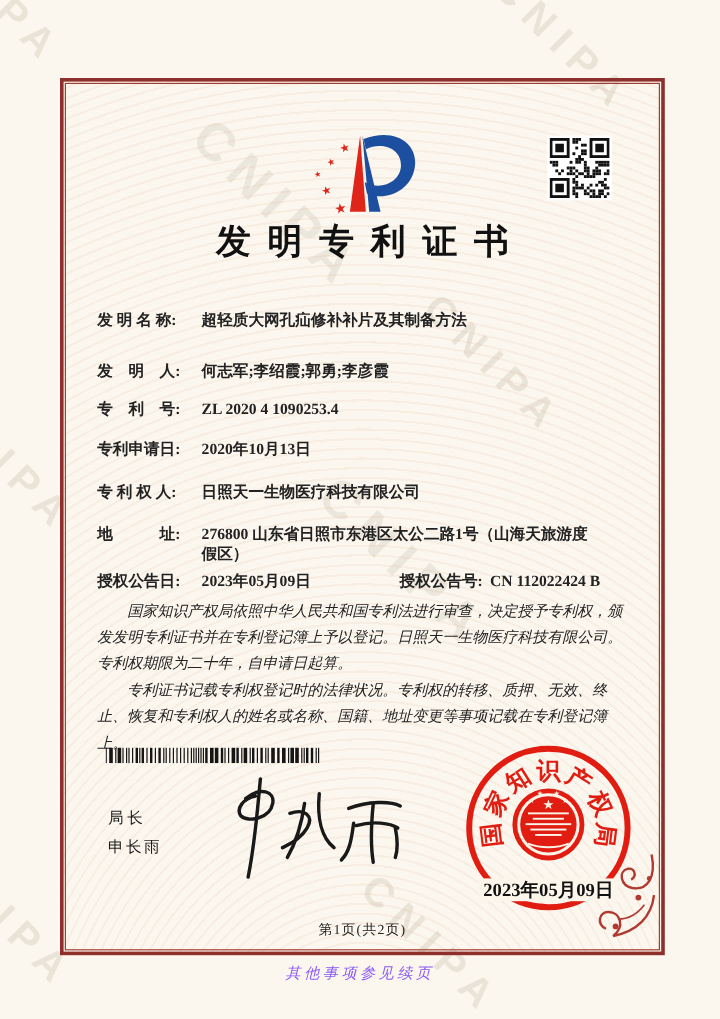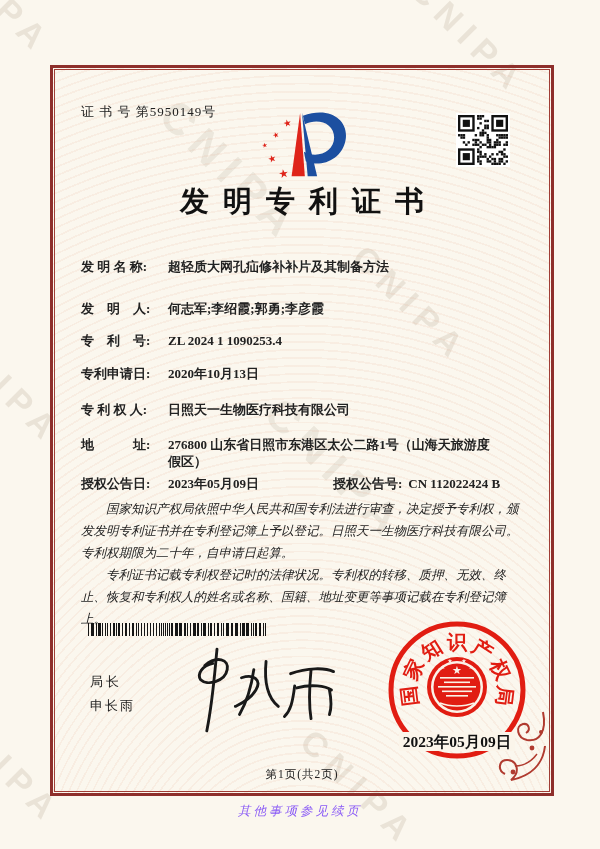--- a/index.html
+++ b/index.html
@@ -72,21 +72,20 @@
     <span class="wm big" style="left:185px;top:90px">CNIPA</span>
     <span class="wm" style="left:-35px;top:320px">CNIPA</span>
     <span class="wm" style="left:372px;top:238px">CNIPA</span>
     <span class="wm big" style="left:290px;top:388px">CNIPA</span>
     <span class="wm" style="left:320px;top:722px">CNIPA</span>
     <span class="wm" style="left:-35px;top:700px">CNIPA</span>
   </div>
 
   <div class="cert">
 
-    <div class="cert-no">证 书 号 第5950149号</div>
 
     <svg class="logo" viewBox="0 0 110 80">
       <path d="M53 3 L58 70 L44 70 Z" fill="#df241a"></path>
       <path d="M55 3 L71 70 L61 70 Z" fill="#1c4fa0"></path>
       <path d="M56 6 C86 -5 105 12 101 32 C97 53 74 61 59 54 L57 44 C71 52 89 44 89 29 C89 14 72 8 58 15 Z" fill="#1c4fa0"></path>
       <text x="36" y="18" font-size="10" fill="#df241a" transform="rotate(-14 36 18)">★</text>
       <text x="25" y="30" font-size="8" fill="#df241a" transform="rotate(-20 25 30)">★</text>
       <text x="13" y="40" font-size="7" fill="#df241a" transform="rotate(-12 13 40)">★</text>
       <text x="20" y="56" font-size="10" fill="#df241a" transform="rotate(-18 20 56)">★</text>
       <text x="31" y="72" font-size="12" fill="#df241a" transform="rotate(-10 31 72)">★</text>
@@ -219,21 +218,21 @@
       <div class="row r1">
         <span class="lab">发 明 名 称:</span>
         <span class="val">超轻质大网孔疝修补补片及其制备方法</span>
       </div>
       <div class="row r2">
         <span class="lab">发　明　人:</span>
         <span class="val">何志军;李绍霞;郭勇;李彦霞</span>
       </div>
       <div class="row r3">
         <span class="lab">专　利　号:</span>
-        <span class="val">ZL 2024 1 1090253.4</span>
+        <span class="val">ZL 2020 4 1090253.4</span>
       </div>
       <div class="row r4">
         <span class="lab">专利申请日:</span>
         <span class="val">2020年10月13日</span>
       </div>
       <div class="row r5">
         <span class="lab">专 利 权 人:</span>
         <span class="val">日照天一生物医疗科技有限公司</span>
       </div>
       <div class="row r6">

